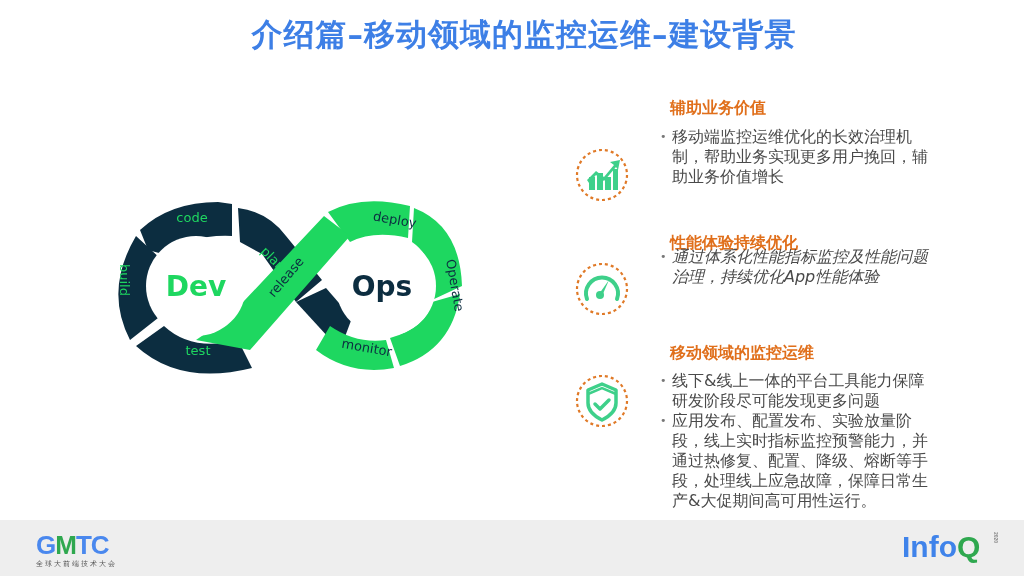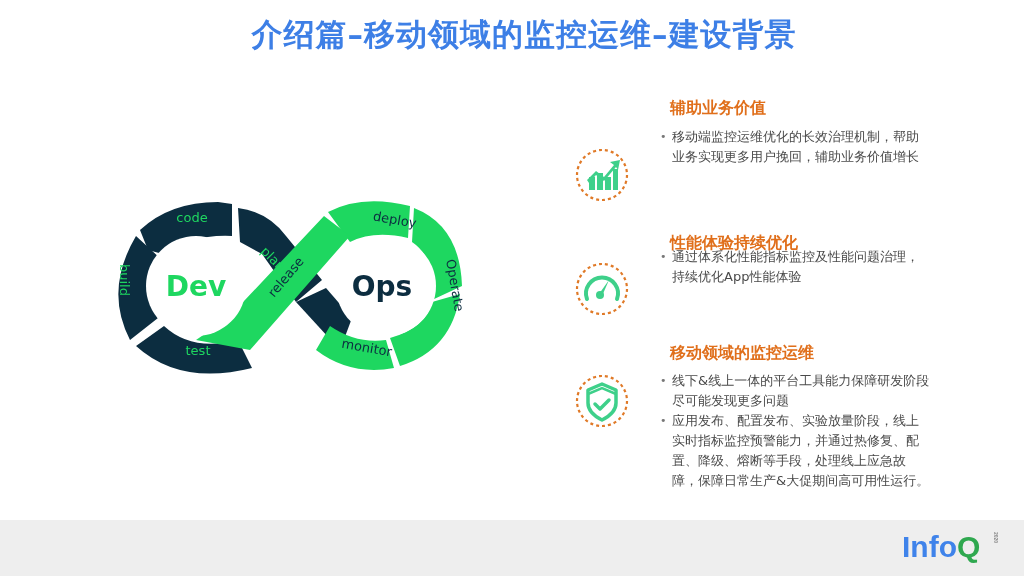--- a/index.html
+++ b/index.html
@@ -12,21 +12,21 @@
     position:absolute; left:0; top:14px; width:1024px; text-align:center;
     font-size:31px; font-weight:bold; color:#3d7fe6; letter-spacing:1px;margin-left:12px;
   }
   .diagram { position:absolute; left:100px; top:190px; width:370px; height:190px; }
   .section-title {
     position:absolute; font-size:16px; font-weight:bold; color:#e06f1b;
     text-align:left; width:260px;
   }
   .bullets { position:absolute; left:660px; width:270px; margin:0; padding:0; list-style:none; }
   .bullets li {
-    position:relative; padding-left:12px; font-size:13px; line-height:20px; color:#4a4a4a;
+    position:relative; padding-left:12px; font-size:16px; line-height:20px; color:#4a4a4a;
   }
   .bullets li::before {
     content:"•"; position:absolute; left:0; top:0; color:#777; font-size:11px;
   }
   .icon-wrap { position:absolute; width:56px; height:56px; }
   .footer {
     position:absolute; left:0; top:520px; width:1024px; height:56px; background:#eeeeee;
   }
   .gmtc { position:absolute; left:36px; top:12px; }
   .gmtc-word { font-family:"Liberation Sans", sans-serif; font-weight:bold; font-size:26px; color:#4a88ee; letter-spacing:-1px; line-height:26px; }
@@ -96,35 +96,41 @@
 
 <div class="section-title" style="left:670px; top:233px;">性能体验持续优化</div>
 <div class="icon-wrap" style="left:574px; top:261px;">
   <svg width="56" height="56" viewBox="0 0 56 56">
     <circle cx="28" cy="28" r="25" fill="none" stroke="#e07a28" stroke-width="2.2" stroke-dasharray="3 3"></circle>
     <path d="M13,38 A16,16 0 1 1 43,38" fill="none" stroke="#3ed08a" stroke-width="4" stroke-linecap="round"></path>
     <circle cx="26" cy="34" r="4" fill="#3ed08a"></circle>
     <path d="M25,33 L35,19 L28,35 Z" fill="#3ed08a"></path>
   </svg>
 </div>
-<ul class="bullets" style="top:247px;">
+<ul class="bullets" style="top:247px;font-style:italic;">
   <li>通过体系化性能指标监控及性能问题治理，持续优化App性能体验</li>
 </ul>
 
 <div class="section-title" style="left:670px; top:343px;">移动领域的监控运维</div>
 <div class="icon-wrap" style="left:574px; top:373px;">
   <svg width="56" height="56" viewBox="0 0 56 56">
     <circle cx="28" cy="28" r="25" fill="none" stroke="#e07a28" stroke-width="2.2" stroke-dasharray="3 3"></circle>
     <path d="M28,11 L42,17 L42,30 Q42,40 28,47 Q14,40 14,30 L14,17 Z" fill="none" stroke="#3ed08a" stroke-width="3.5" stroke-linejoin="round"></path>
     <path d="M14,21 L28,15 L42,21" fill="none" stroke="#3ed08a" stroke-width="2.5"></path>
     <path d="M21,31 L26,36 L35,27" fill="none" stroke="#3ed08a" stroke-width="3.5" stroke-linecap="round" stroke-linejoin="round"></path>
   </svg>
 </div>
 <ul class="bullets" style="top:371px;">
   <li>线下&amp;线上一体的平台工具能力保障研发阶段尽可能发现更多问题</li>
   <li>应用发布、配置发布、实验放量阶段，线上实时指标监控预警能力，并通过热修复、配置、降级、熔断等手段，处理线上应急故障，保障日常生产&amp;大促期间高可用性运行。</li>
 </ul>
 
 <div class="footer">
+  <div class="gmtc">
+    <div class="gmtc-word">
+      <span>G</span><span class="m">M</span><span>TC</span>
+    </div>
+    <div class="gmtc-sub">全球大前端技术大会</div>
+  </div>
   <div class="infoq">
     <span>Info</span><span class="q">Q</span><span class="sup">2020</span>
   </div>
 </div>
 
 </body></html>

